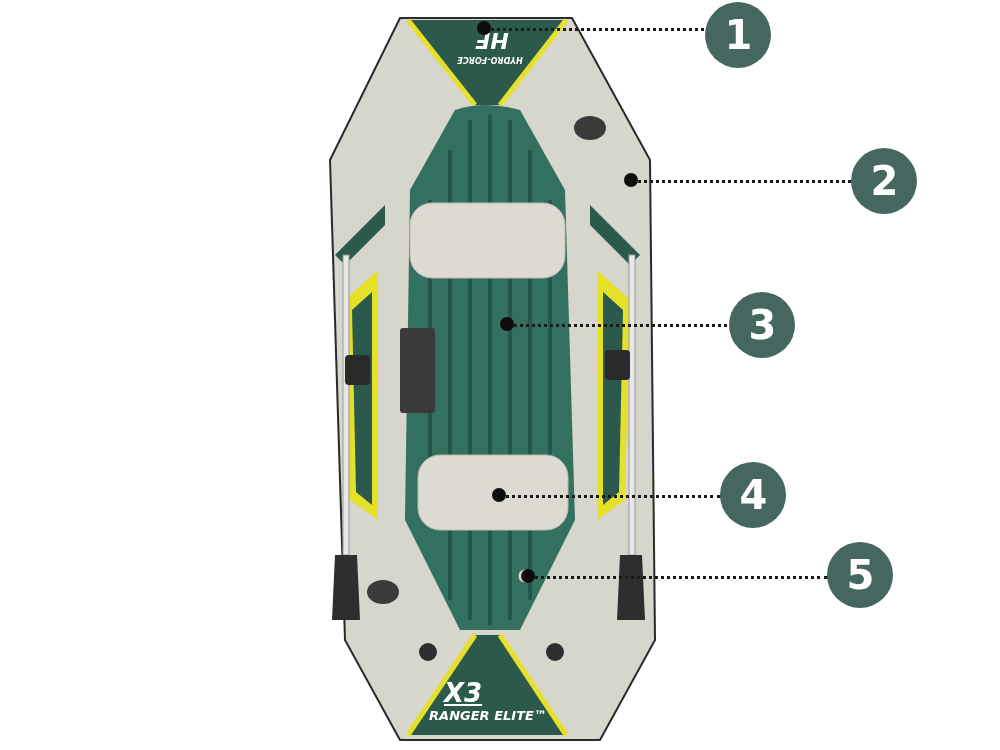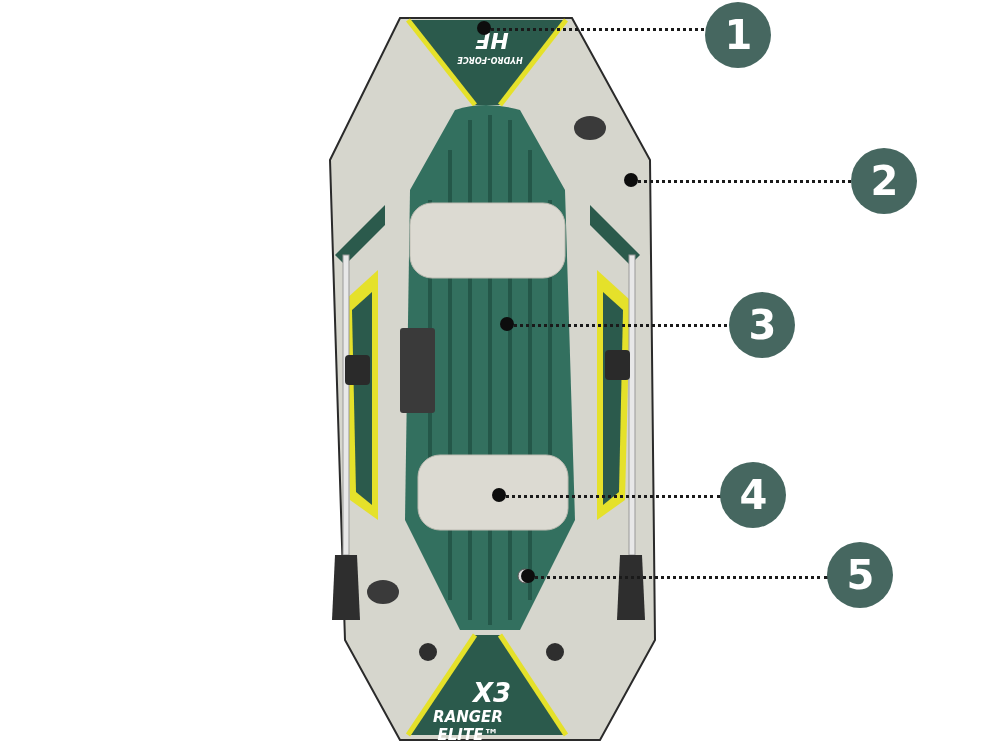--- a/index.html
+++ b/index.html
@@ -61,22 +61,22 @@
 
     <ellipse cx="590" cy="128" rx="16" ry="12" fill="#3a3a3a"></ellipse>
     <ellipse cx="383" cy="592" rx="16" ry="12" fill="#3a3a3a"></ellipse>
     <circle cx="428" cy="652" r="9" fill="#2e2e2e"></circle>
     <circle cx="555" cy="652" r="9" fill="#2e2e2e"></circle>
     <circle cx="525" cy="576" r="7" fill="#dddddd" stroke="#555"></circle>
   </svg>
 
   <div class="brand" style="left:452px;top:28px;width:80px;font-size:22px;transform:rotate(180deg);">HF</div>
   <div class="brand" style="left:440px;top:55px;width:100px;font-size:8px;transform:rotate(180deg);">HYDRO-FORCE</div>
-  <div class="brand" style="left:457px;top:678px;width:70px;font-size:26px;">X3</div>
-  <div class="brand" style="left:408px;top:708px;width:120px;font-size:15px;">RANGER ELITE™</div>
+  <div class="brand" style="left:428px;top:678px;width:70px;font-size:26px;text-decoration:underline;">X3</div>
+  <div class="brand" style="left:428px;top:708px;width:120px;font-size:13px;">RANGER ELITE™</div>
 
   
   <div class="callout-line" style="left:484px;top:28px;width:220px;"></div>
   <div class="callout-dot" style="left:484px;top:28px;"></div>
   <div class="badge" style="left:738px;top:35px;">1</div>
   
   <div class="callout-line" style="left:631px;top:180px;width:220px;"></div>
   <div class="callout-dot" style="left:631px;top:180px;"></div>
   <div class="badge" style="left:884px;top:181px;">2</div>
   

